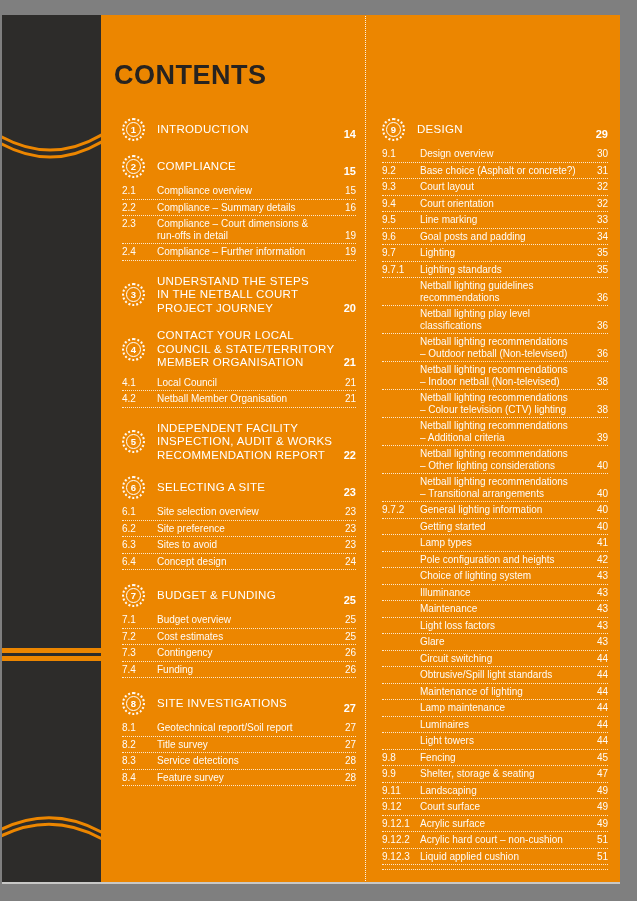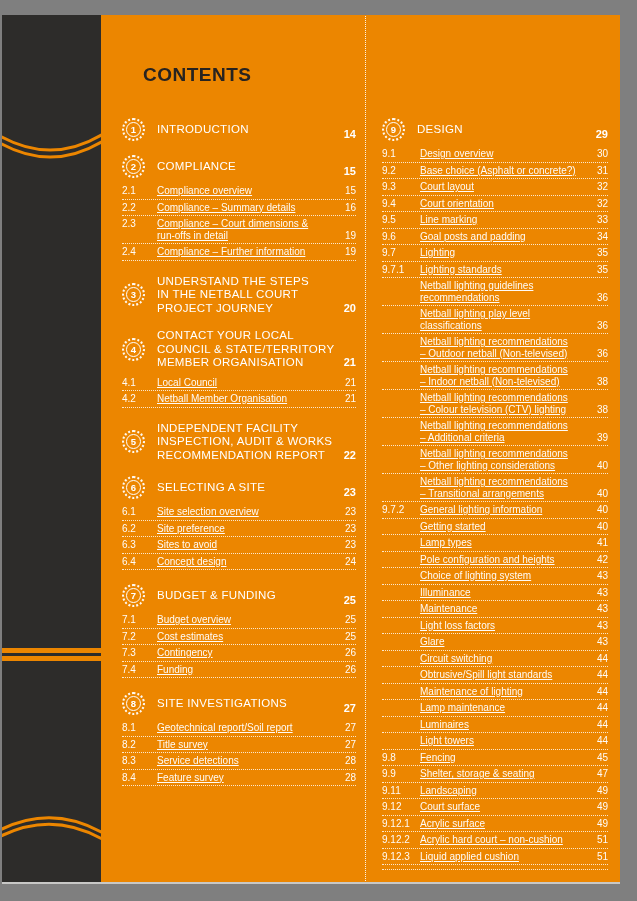--- a/index.html
+++ b/index.html
@@ -39,22 +39,22 @@
     overflow:hidden;
     padding-top:45px;
   }
   .divider{
     position:absolute;
     left:264px; top:1px; bottom:1px;
     width:0;
     border-left:1px dotted rgba(255,255,255,.9);
   }
   .doc-title{
-    margin-left:42px;
-    font-size:19px;
+    margin-left:13px;
+    font-size:27px;
     font-weight:bold;
     letter-spacing:.5px;
     color:var(--titledark);
     line-height:30px;
   }
   .columns{
     display:flex;
     margin-top:28px;
     align-items:flex-start;
   }
@@ -109,21 +109,21 @@
     display:flex;
     font-size:10px;
     line-height:11.5px;
     padding:2px 0;
     border-bottom:1px dotted rgba(255,255,255,.8);
     color:rgba(255,255,255,.97);
   }
   .sub-num{flex:none;}
   .col-left .sub-num{width:35px;}
   .col-right .sub-num{width:38px;}
-  .sub-label{flex:1;white-space:pre-line;text-decoration:underline;}
+  .sub-label{flex:1;white-space:pre-line;}
   .sub-pg{align-self:flex-end;margin-left:6px;}
 </style>
 </head>
 <body>
 
 <div class="page">
   <div class="sidebar">
     <svg width="99" height="869" viewBox="0 0 99 869">
       <g>
         <path d="M-2,121 Q50,150 101,119" fill="none" stroke="#EC8600" stroke-width="3"></path>

